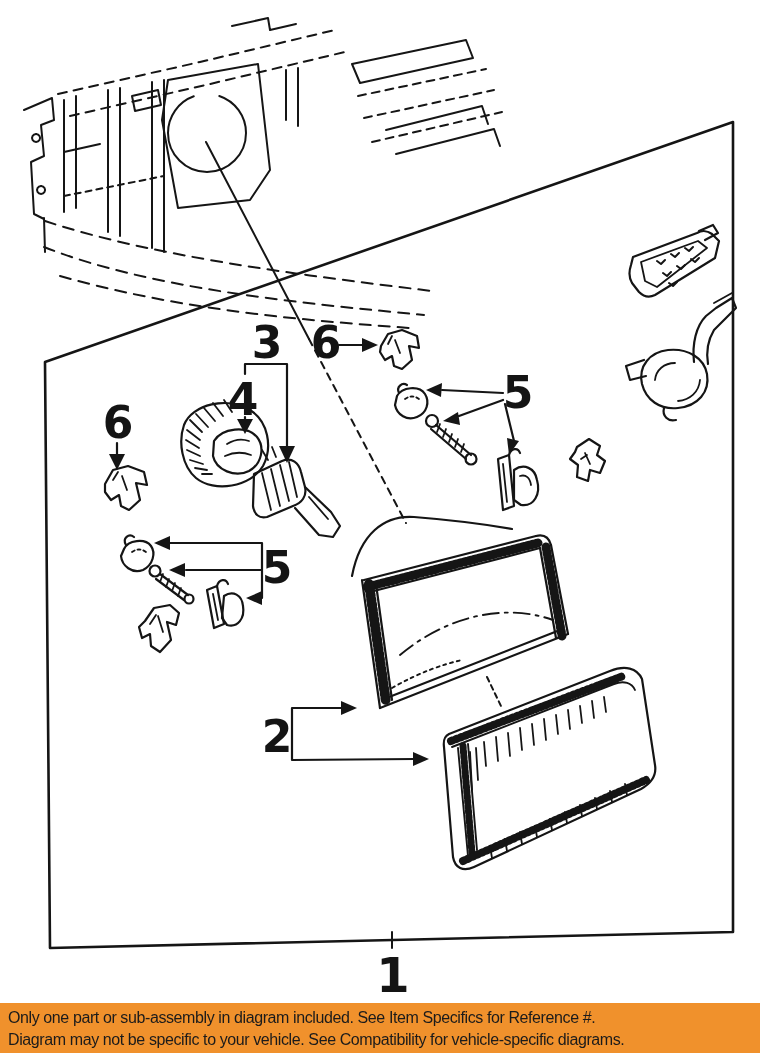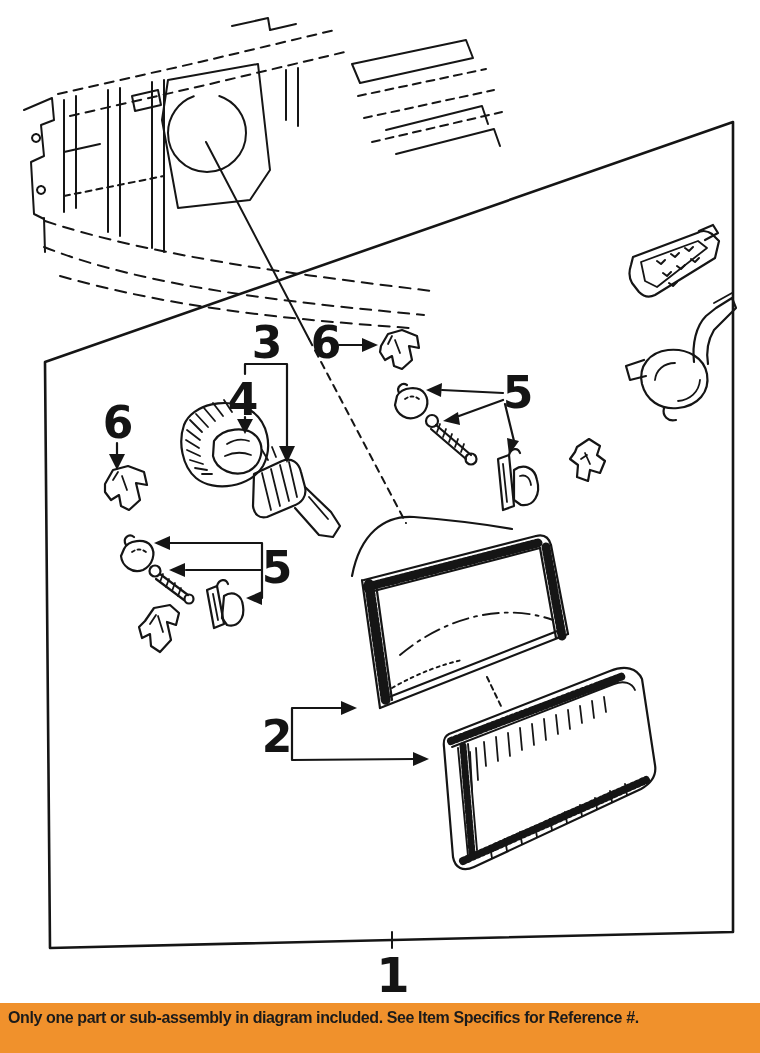--- a/index.html
+++ b/index.html
@@ -4,21 +4,21 @@
 <style>
   html,body{margin:0;padding:0;background:#fff;}
   .page{position:relative;width:760px;height:1053px;background:#ffffff;overflow:hidden;
         font-family:"Liberation Sans",sans-serif;}
   .diagram-wrap{position:absolute;left:0;top:0;width:760px;height:1003px;}
   svg{display:block;}
   svg text{font-family:"DejaVu Sans",sans-serif;font-weight:bold;fill:#141414;}
   .notice{position:absolute;left:0;top:1003px;width:760px;height:50px;
           background:#F0912C;color:#1b1b1b;box-sizing:border-box;
           padding:4px 8px 0 8px;}
-  .notice .line{font-size:16px;font-weight:bold;letter-spacing:-0.4px;
+  .notice .line{font-size:16px;font-weight:normal;letter-spacing:-0.4px;
                 line-height:22px;white-space:nowrap;overflow:hidden;}
 </style>
 </head>
 <body>
 
 <div class="page">
 
   <div class="diagram-wrap">
   <svg width="760" height="1003" viewBox="0 0 760 1003">
     <g stroke="#151515" fill="none" stroke-width="2" stroke-linecap="round" stroke-linejoin="round">
@@ -199,15 +199,16 @@
       <text x="518" y="408">5</text>
       <text x="277" y="583">5</text>
       <text x="277" y="752">2</text>
       <text x="393" y="992" font-size="48">1</text>
     </g>
   </svg>
   </div>
 
   <div class="notice" style="background-color: rgb(240, 145, 44); color: rgb(27, 27, 27);">
     <div class="line">Only one part or sub-assembly in diagram included. See Item Specifics for Reference #.</div>
+    <div class="line">Diagram may not be specific to your vehicle. See Compatibility for vehicle-specific diagrams.</div>
   </div>
 
 </div>
 
 </body></html>

